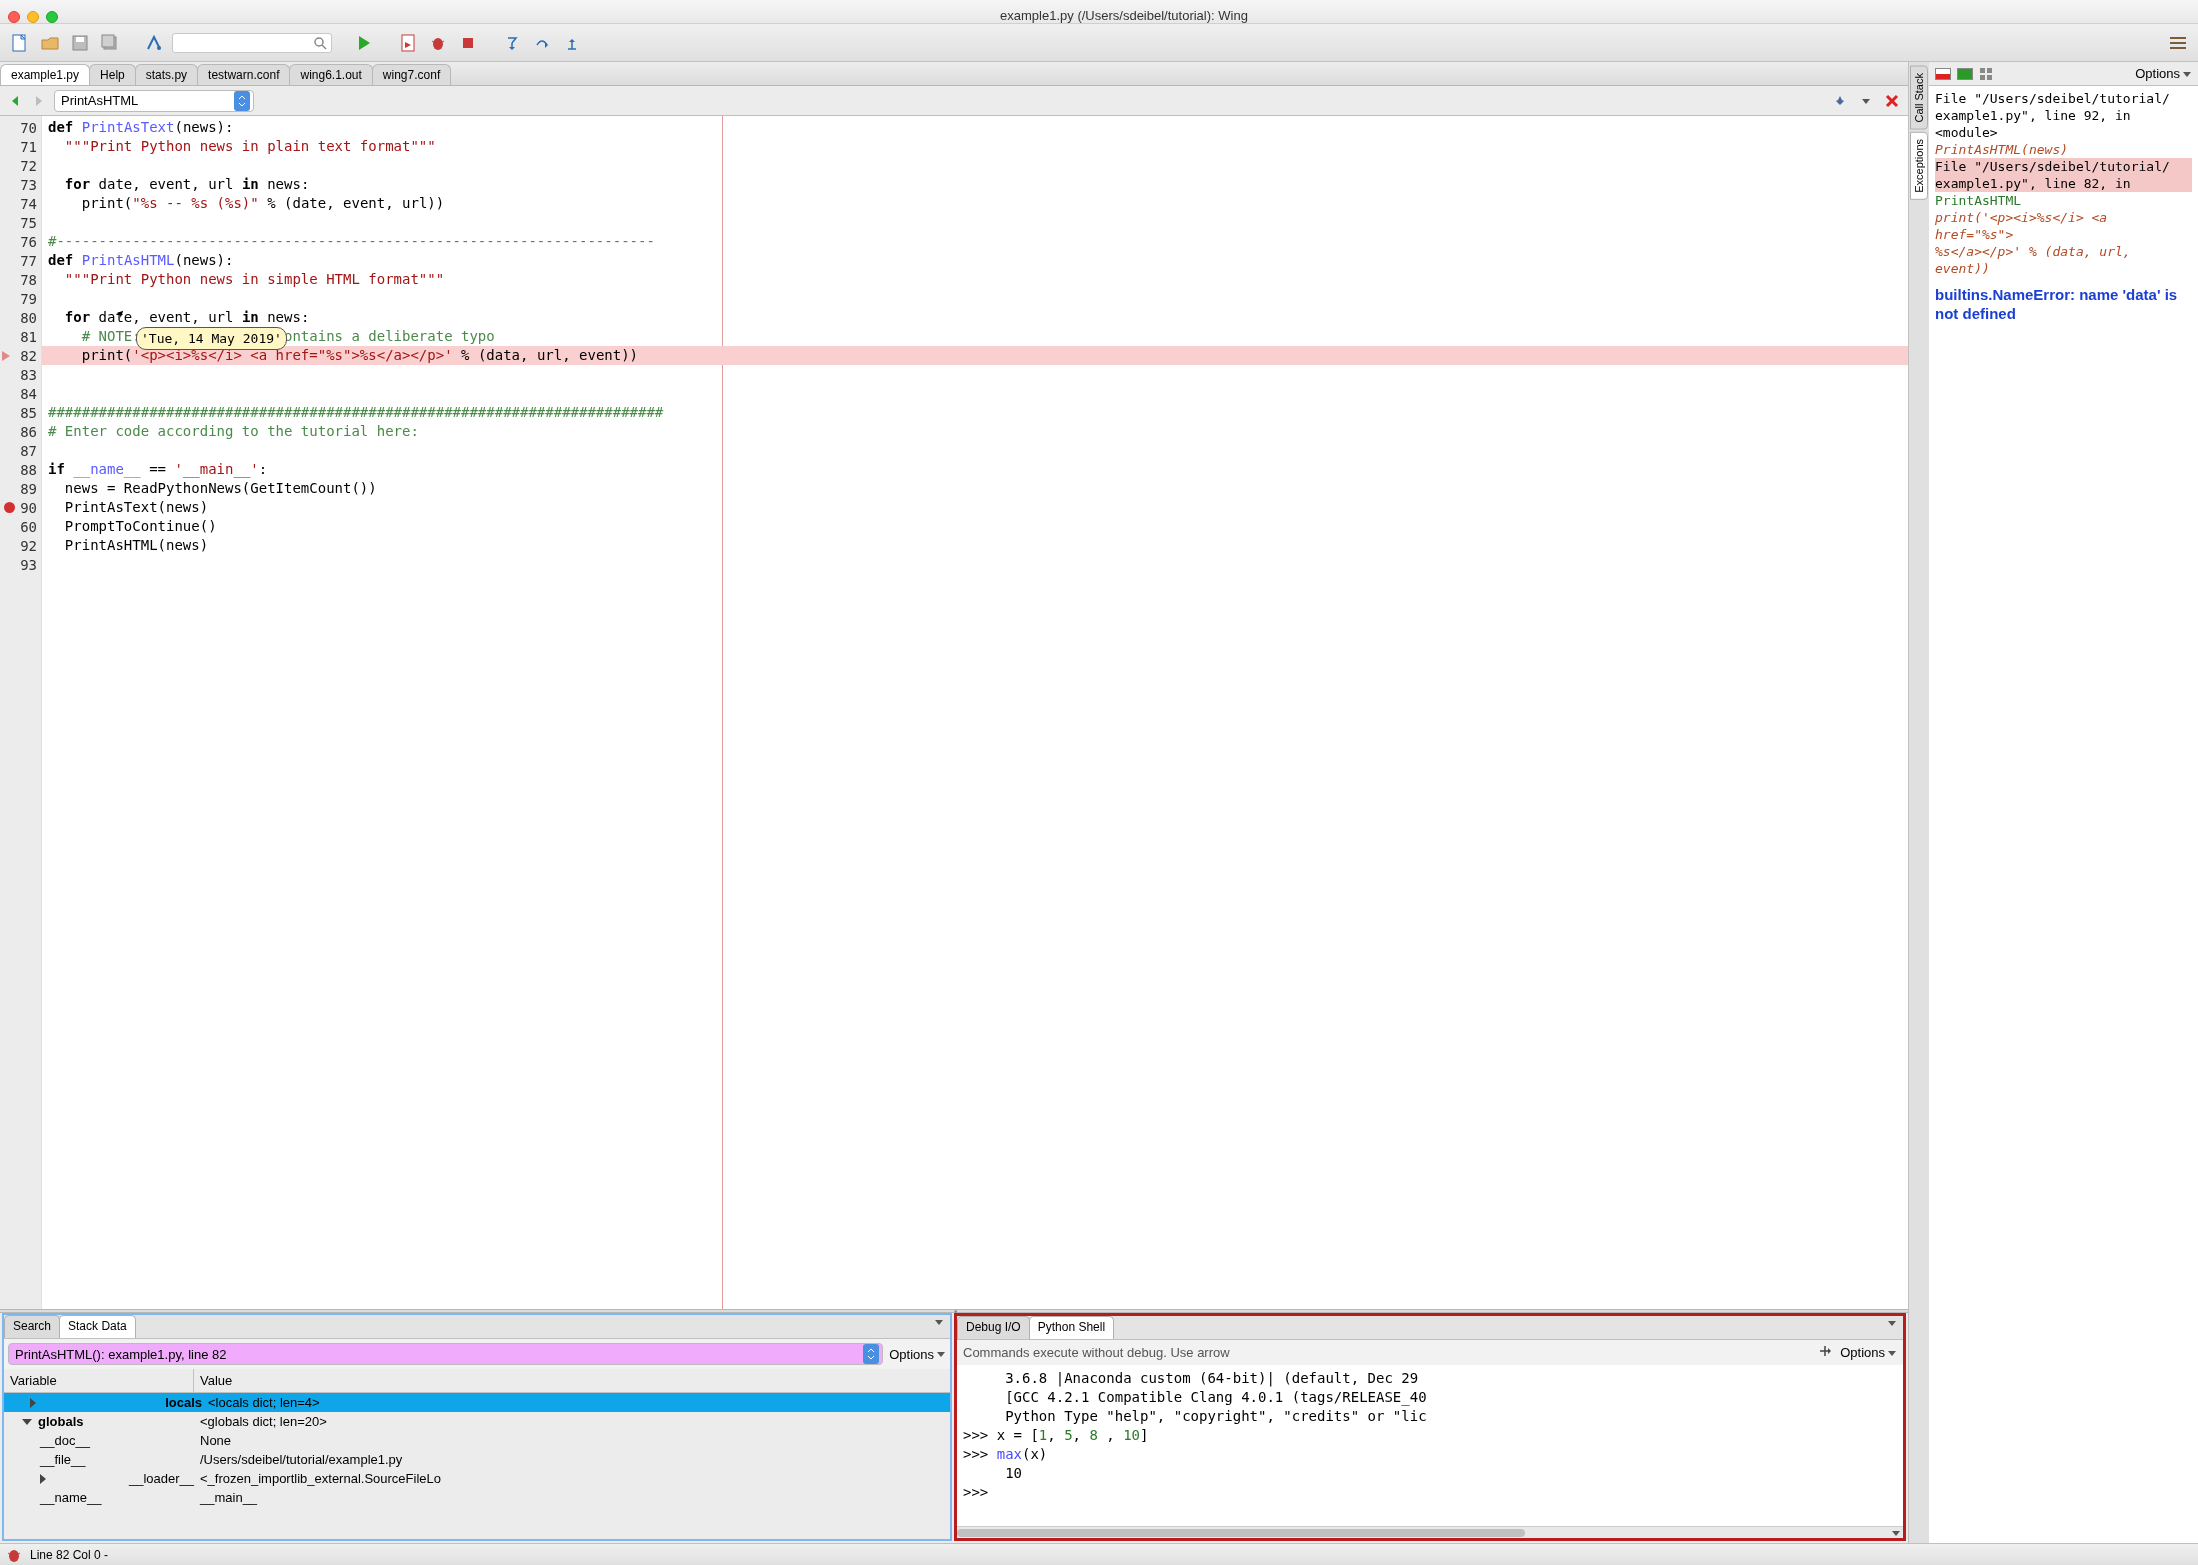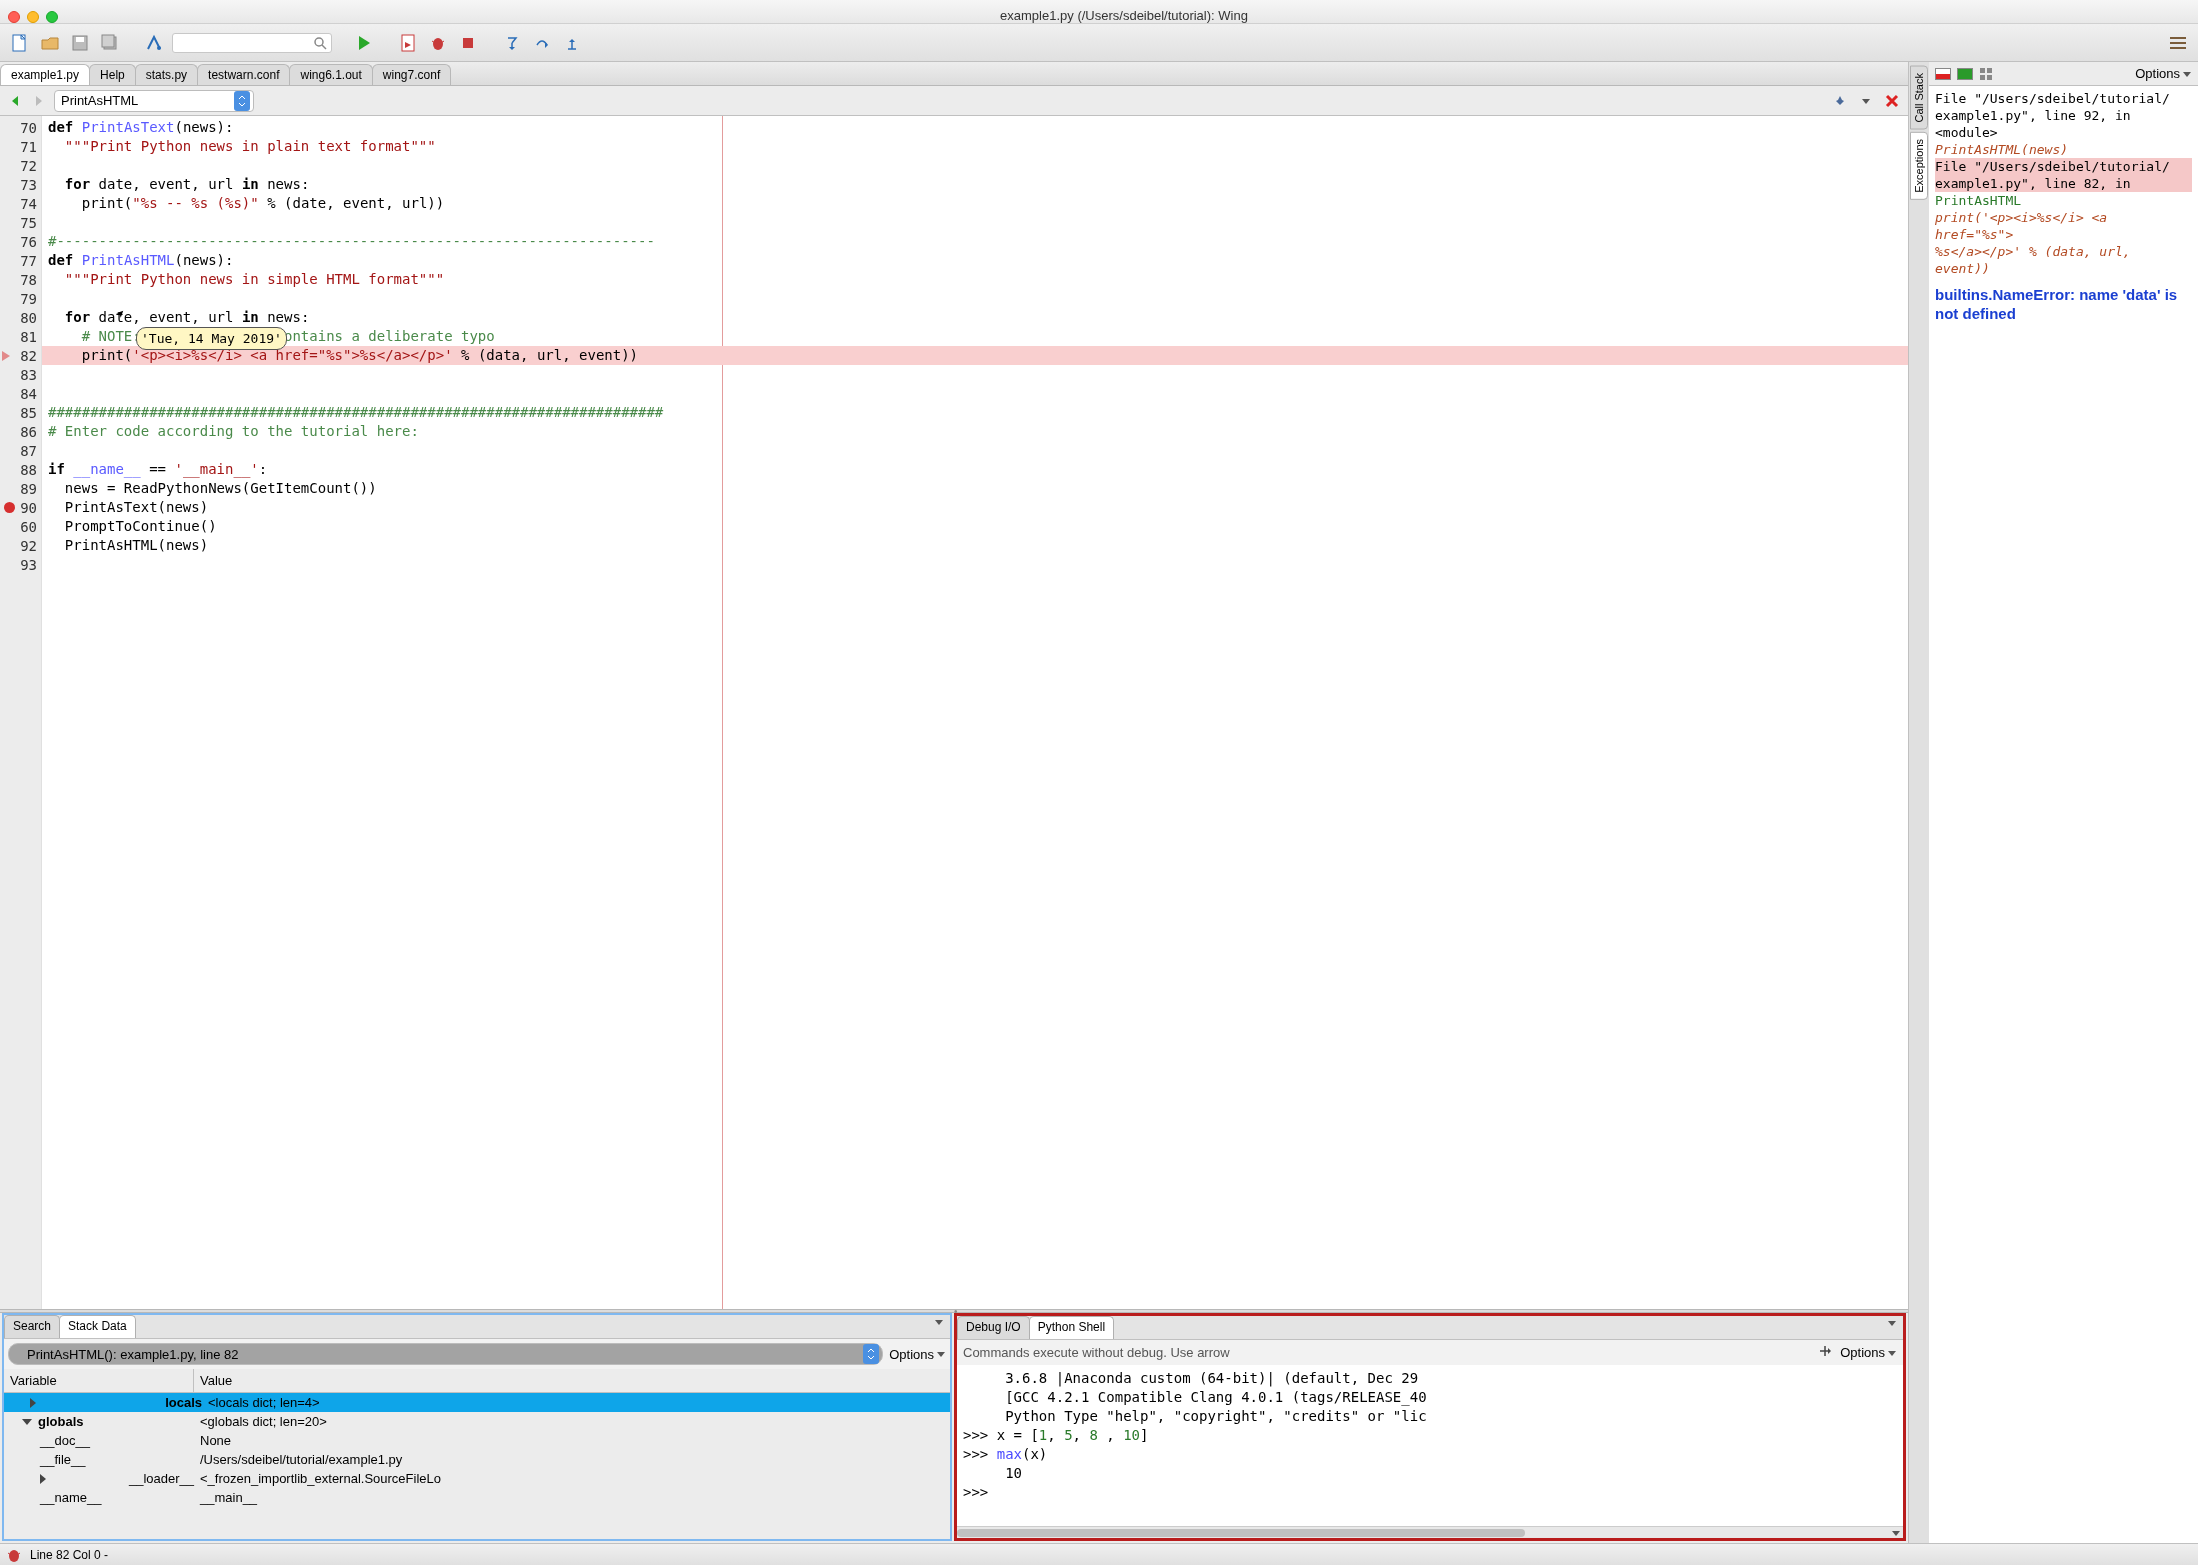--- a/index.html
+++ b/index.html
@@ -72,21 +72,21 @@
 
 .bottom-panels { display:flex; height:230px; }
 .panel { flex:1; display:flex; flex-direction:column; border:3px solid #b91c1c; min-width:0; }
 .panel.left-panel { border:2px solid #7fb8f0; margin:0 2px 2px 2px; }
 .panel-tabs { display:flex; background:#e4e4e4; border-bottom:1px solid #c0c0c0; height:24px; }
 .ptab { padding:3px 8px; font-size:12px; border:1px solid #b0b0b0; border-bottom:none; border-top-left-radius:5px; border-top-right-radius:5px; background:#dcdcdc; margin-right:-1px; cursor:pointer; }
 .ptab.active { background:#fff; }
 .panel-tabs .mini-chev { margin-left:auto; padding:0 6px; cursor:pointer; }
 
 .stack-sel-row { display:flex; align-items:center; padding:4px; gap:6px; background:#f2f2f2; }
-.stack-sel { flex:1; height:22px; background:#a3a3a3; border:1px solid #bcbcbc; border-radius:10px; display:flex; align-items:center; padding:0 18px; font-size:13px; position:relative; }
+.stack-sel { flex:1; height:22px; background:#f0abfc; border:1px solid #bcbcbc; border-radius:4px; display:flex; align-items:center; padding:0 6px; font-size:13px; position:relative; }
 .stack-sel .chevrons { position:absolute; right:3px; width:16px; height:20px; background:#4a90e2; border-radius:3px; display:flex; flex-direction:column; align-items:center; justify-content:center; }
 .options-drop { font-size:13px; cursor:pointer; display:flex; align-items:center; gap:2px; }
 
 .var-table { flex:1; overflow:auto; font-size:13px; }
 .var-head { display:flex; background:#ececec; border-bottom:1px solid #c0c0c0; }
 .var-head > div { padding:4px 6px; font-weight:normal; }
 .vh-var { width:190px; border-right:1px solid #c0c0c0; }
 .vh-val { flex:1; }
 .var-row { display:flex; padding:2px 0; }
 .var-row.sel { background:#0ea5e9;padding-left:8px; }

